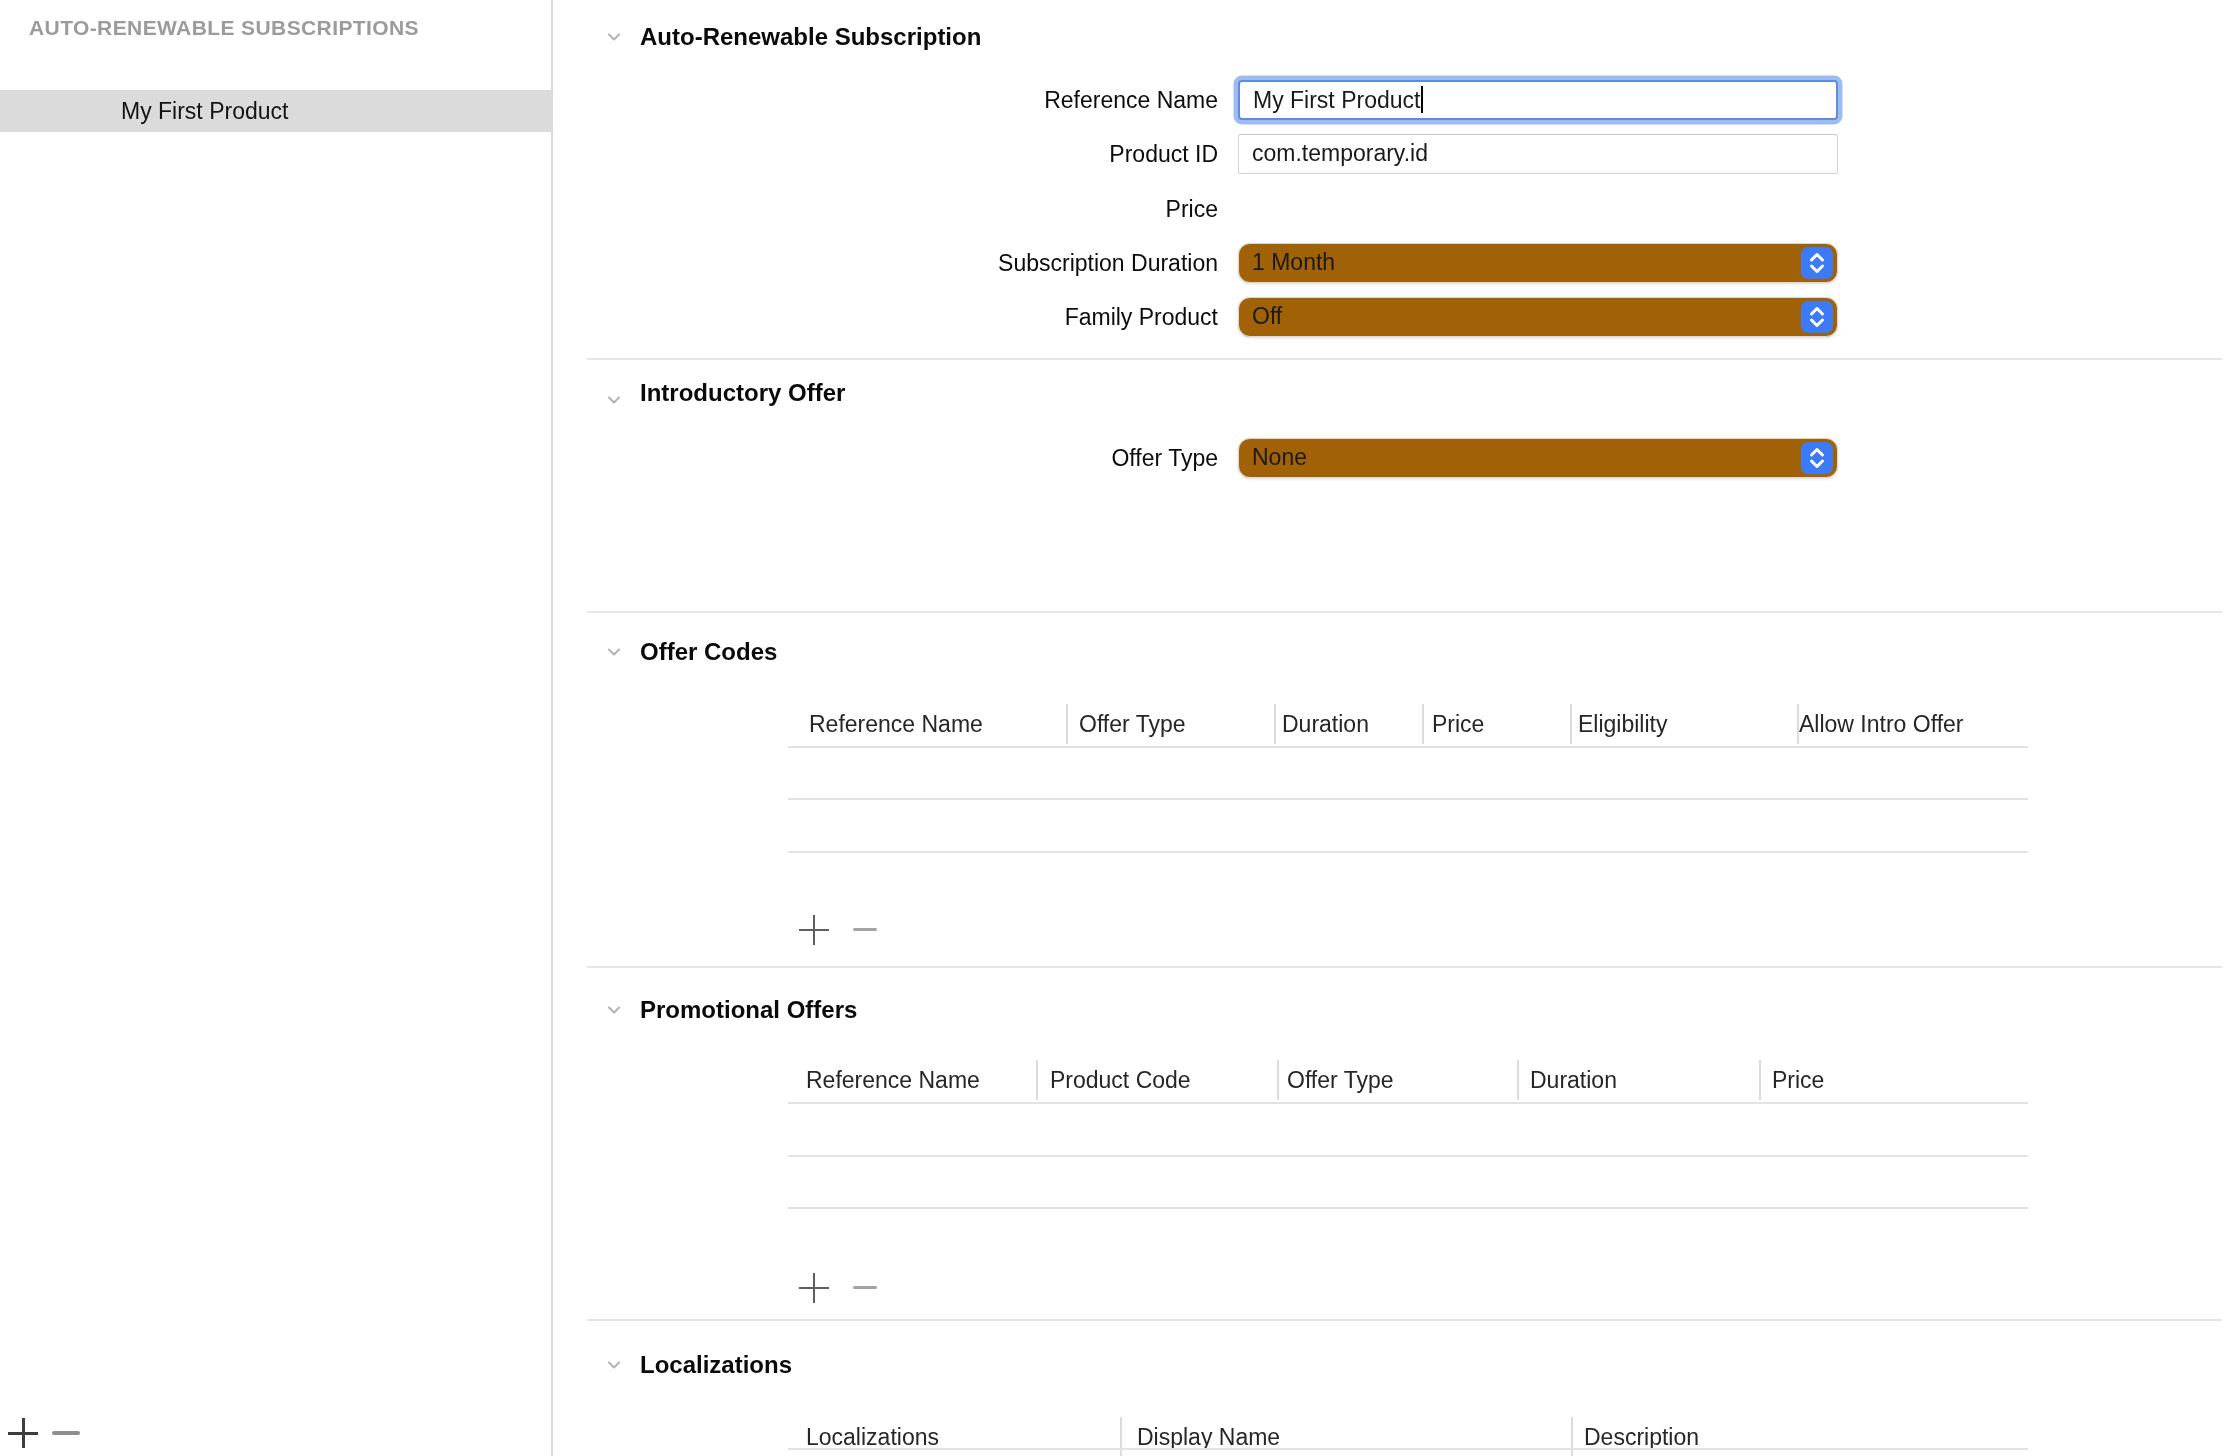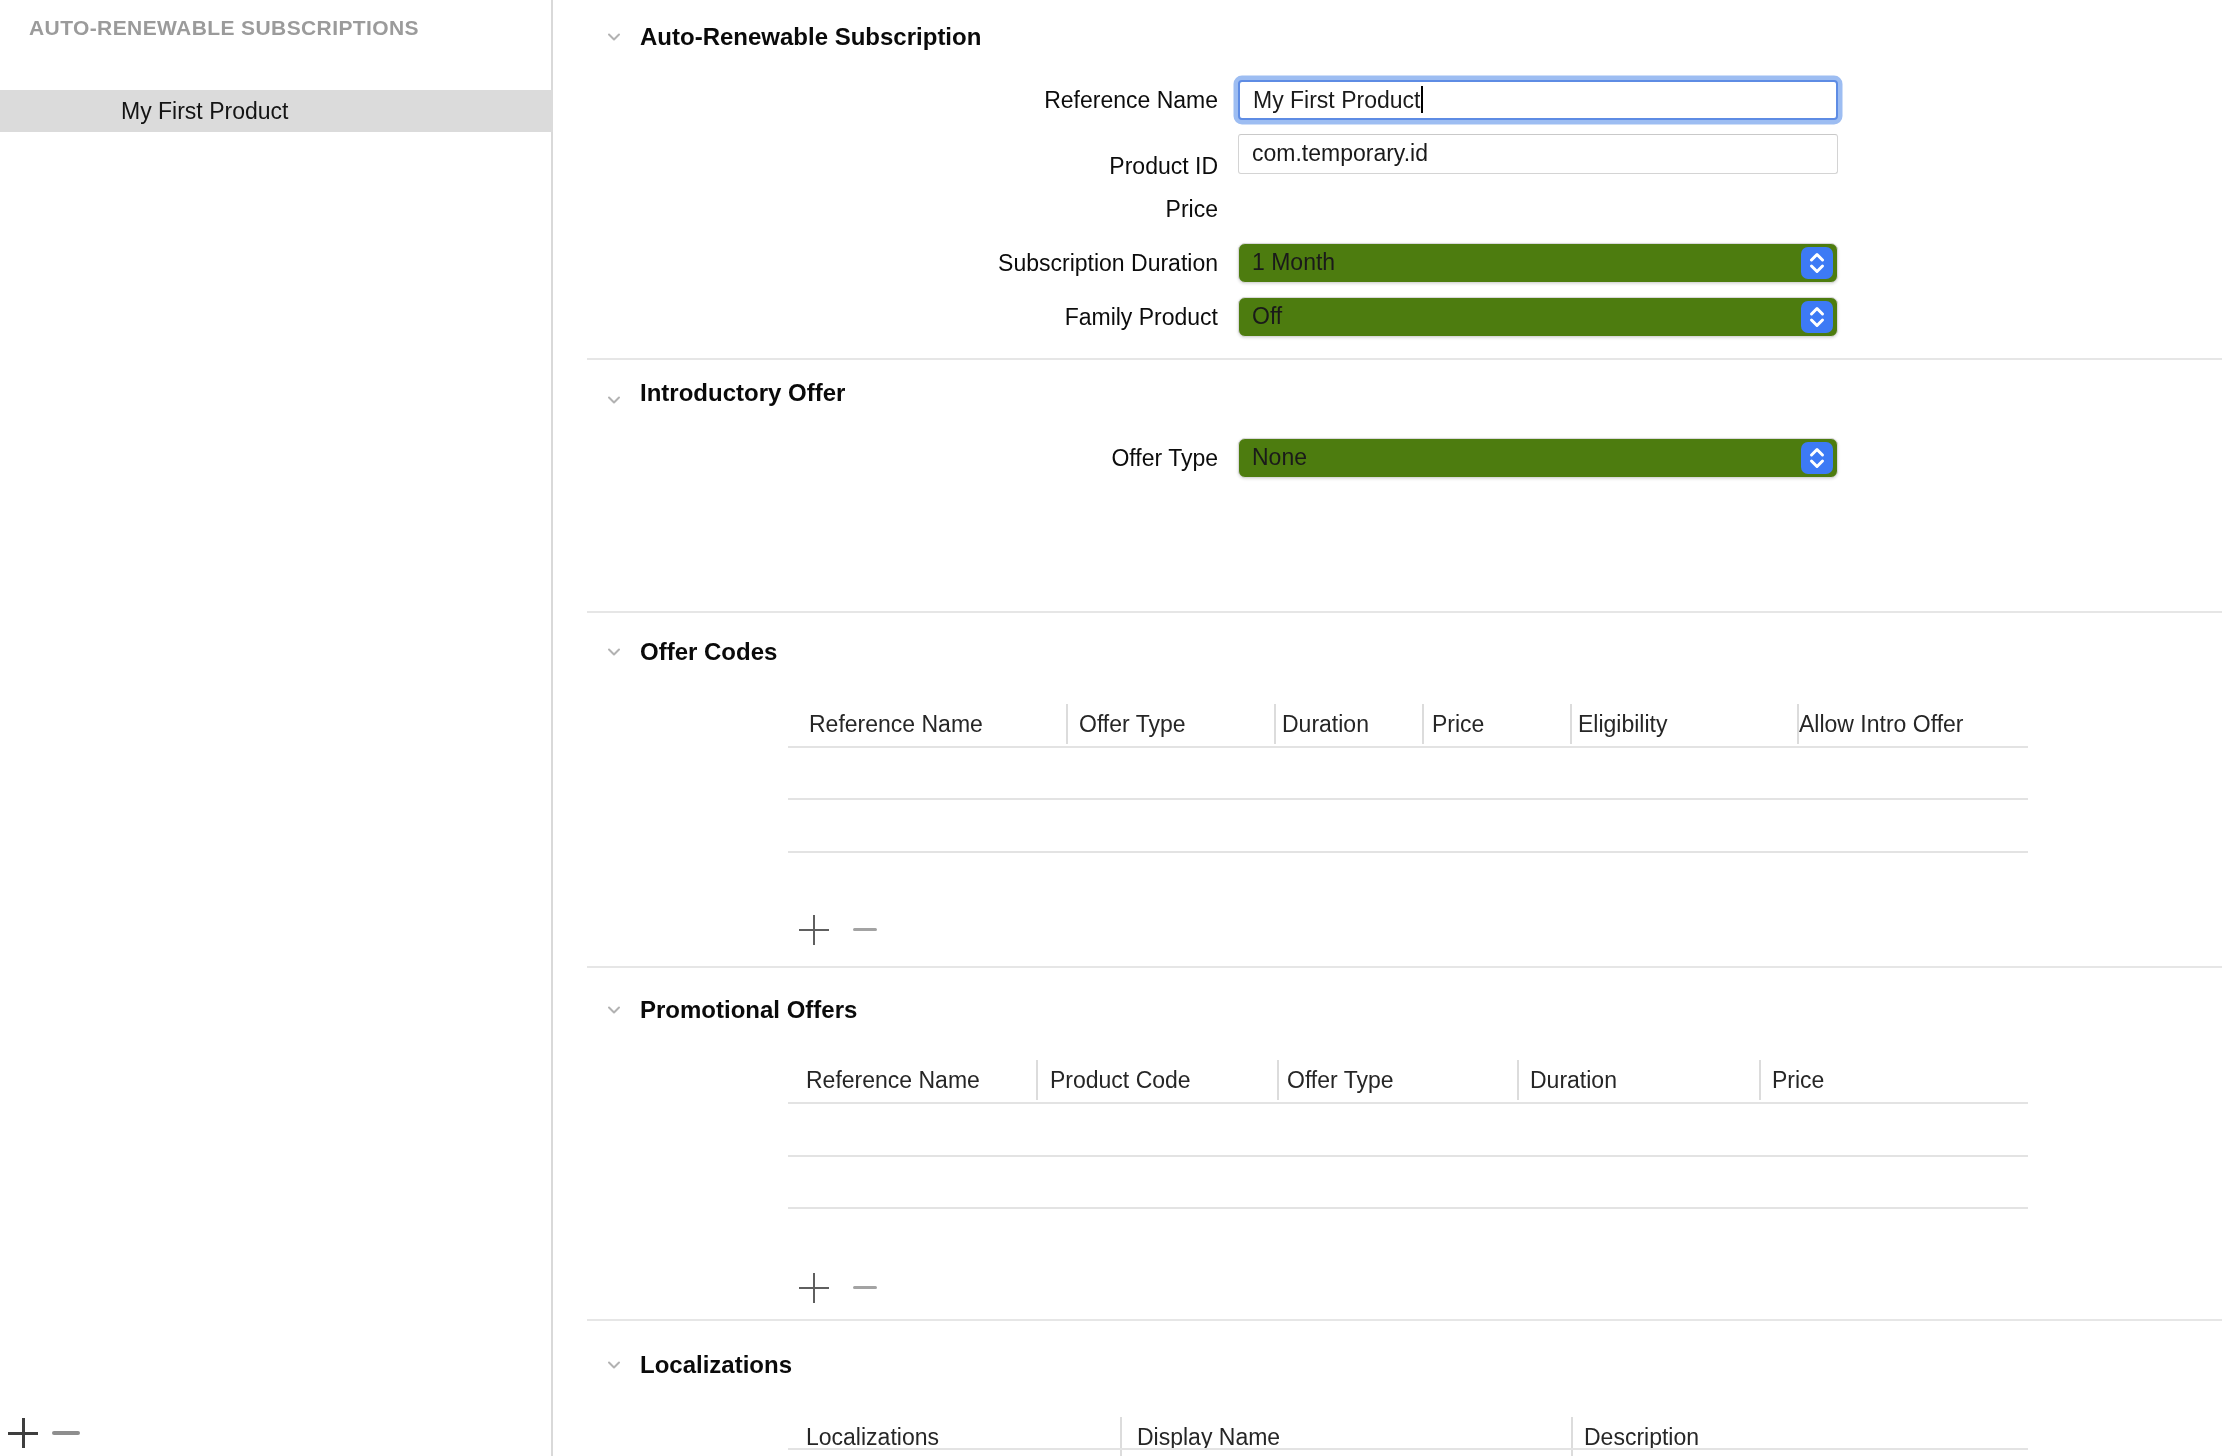--- a/index.html
+++ b/index.html
@@ -49,22 +49,22 @@
   .divider{position:absolute;left:32px;width:1635px;height:2px;background:var(--divider);}
 
   .flabel{position:absolute;left:340px;width:323px;height:40px;line-height:40px;
     text-align:right;font-size:23px;color:#0c0c0c;white-space:nowrap;}
   .tfield{position:absolute;left:683px;width:600px;height:40px;background:#fff;
     border:1.5px solid var(--field_border);border-top-color:#c9c9c9;border-radius:3px;
     font-size:23px;line-height:37px;padding-left:13px;white-space:nowrap;}
   .tfield.focused{border:2px solid var(--focus_border);border-radius:4px;
     box-shadow:0 0 0 4.5px var(--focus_halo);line-height:36px;}
   .caret{display:inline-block;width:2px;height:27px;background:#000;vertical-align:-5px;margin-left:1px;}
-  .popup{position:absolute;left:683px;width:600px;height:40px;background:#4d7c0f;
-    border:1.5px solid #d9d9d9;border-radius:7px;box-shadow:0 1px 3px rgba(0,0,0,.14);
+  .popup{position:absolute;left:683px;width:600px;height:40px;background:#a16207;
+    border:1.5px solid #d9d9d9;border-radius:12px;box-shadow:0 1px 3px rgba(0,0,0,.14);
     font-size:23px;line-height:37px;padding-left:13px;white-space:nowrap;}
   .stepper{position:absolute;right:4px;top:3px;width:32px;height:32px;}
   .stepper rect{fill:var(--accent_blue);}
 
   
   .thead-cell{position:absolute;height:44px;line-height:44px;font-size:23px;color:#262626;white-space:nowrap;}
   .col-sep{position:absolute;width:2px;height:40px;background:var(--col_sep);}
   .tline{position:absolute;left:233px;width:1240px;height:2px;background:var(--table_line);}
   .tbl-controls .plus{position:absolute;}
   .tbl-controls .minus{position:absolute;}
@@ -86,21 +86,21 @@
   <div id="main">
 
     <svg class="sec-chevron" style="left:48px;top:26px;" viewBox="0 0 22 22">
       <polyline points="6,8.5 11,13.5 16,8.5" fill="none" stroke="#b2b2b2" stroke-width="2" stroke-linecap="round" stroke-linejoin="round"></polyline>
     </svg>
     <div class="section-title" style="left:85px;top:22px;">Auto-Renewable Subscription</div>
 
     <div class="flabel" style="top:80px;">Reference Name</div>
     <div class="tfield focused" style="top:80px;"><span>My First Product</span><span class="caret"></span></div>
 
-    <div class="flabel" style="top:146px;">Product ID</div>
+    <div class="flabel" style="top:134px;">Product ID</div>
     <div class="tfield" style="top:134px;"><span>com.temporary.id</span></div>
 
     <div class="flabel" style="top:189px;">Price</div>
 
     <div class="flabel" style="top:243px;">Subscription Duration</div>
     <div class="popup" style="top:243px;">
       <span>1 Month</span>
       <svg class="stepper" viewBox="0 0 32 32">
         <rect width="32" height="32" rx="7"></rect>
         <polyline points="10.5,13 16,7.5 21.5,13" fill="none" stroke="#fff" stroke-width="3" stroke-linecap="round" stroke-linejoin="round"></polyline>

